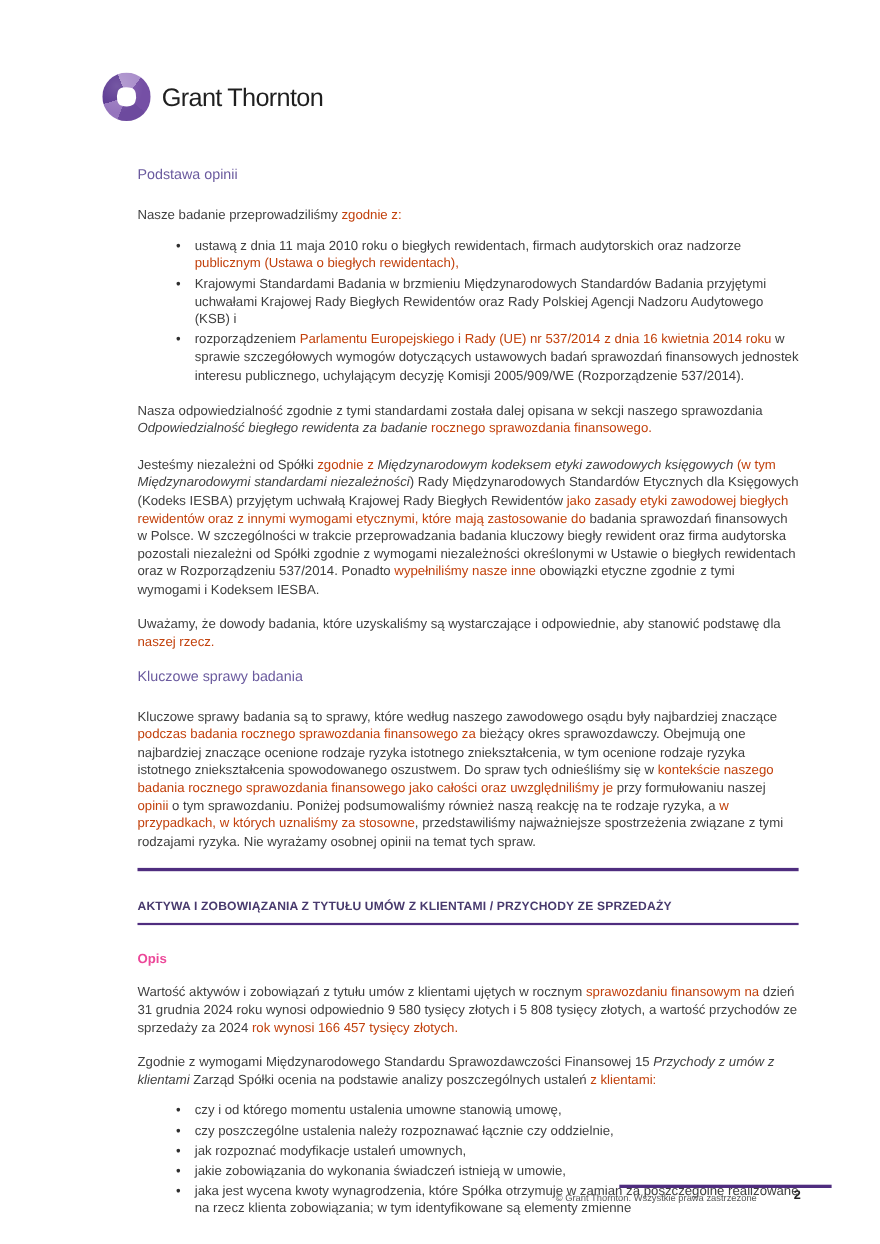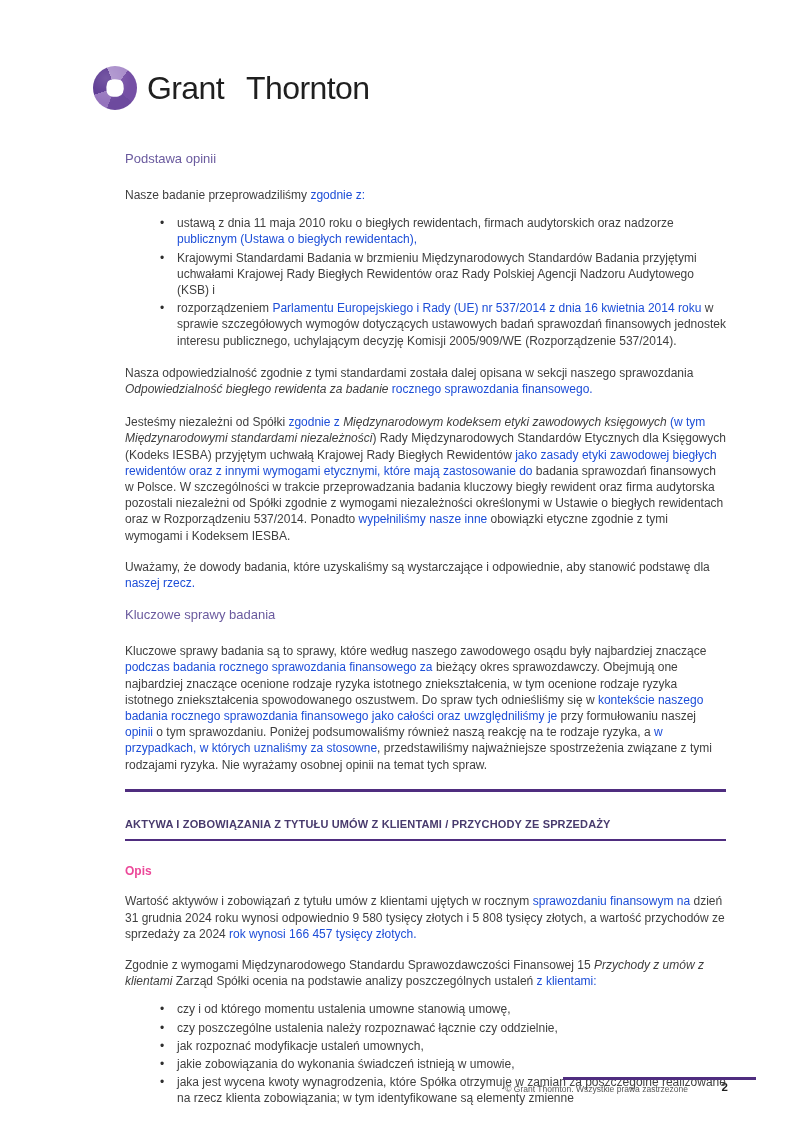--- a/index.html
+++ b/index.html
@@ -9,35 +9,35 @@
     overflow:hidden;
   }
   
   .logo{position:absolute;left:93px;top:66px;display:flex;align-items:center;gap:10px;}
   .logo-mark{width:44px;height:44px;border-radius:50%;position:relative;
     background:
       radial-gradient(circle at 30% 28%, rgba(255,255,255,.18), rgba(255,255,255,0) 55%),
       conic-gradient(from 130deg,#6d4a9e 0 20%,#9574bd 20% 34%,#57338f 34% 58%,#a78bc9 58% 74%,#754fa5 74% 100%);}
   .logo-mark::before{content:"";position:absolute;inset:13px;background:#fff;
     border-radius:62% 38% 62% 38% / 38% 62% 38% 62%;transform:rotate(18deg);}
-  .logo-text{font-size:32px;font-weight:500;color:#1f1f1f;letter-spacing:-0.6px;display:flex;gap:22px;}
+  .logo-text{font-size:23px;font-weight:500;color:#1f1f1f;letter-spacing:-0.6px;display:flex;gap:5px;}
   
   .content{position:absolute;left:125px;top:150px;width:601px;color:#3f3f3f;
     font-size:12px;line-height:16.2px;}
   .h-purple{font-size:13px;line-height:17px;color:#6a5a9e;margin:0 0 20px;font-weight:400;}
   .h-bold{font-size:12px;color:#ec4899;margin:4px 0 14px;font-weight:700;}
   p{margin:0 0 15px;}
   p.tight{margin-bottom:17px;}
   ul.bullets{list-style:none;margin:-3px 0 16px;padding:0 0 0 52px;}
   ul.bullets li{position:relative;margin:0 0 2px;}
   ul.bullets li::before{content:"\2022";position:absolute;left:-17px;top:0;color:#2e2e2e;}
   .banner{margin:16px 0 22px;border-top:3px solid #4f2d7f;border-bottom:2px solid #4f2d7f;
     padding:24px 0 7px;font-weight:700;font-size:11px;letter-spacing:.15px;color:#483a6d;}
   .it{font-style:italic;}
-  .mut{color:#1d4ed8;}
+  .mut{color:#c2410c;}
   
   .footer-line{position:absolute;top:1077px;left:563px;width:193px;height:3px;background:#4f2d7f;}
   .footer-copy{position:absolute;top:1084px;right:112px;font-size:8.5px;color:#565656;
     font-family:"Liberation Sans","DejaVu Sans",sans-serif;}
   .footer-page{position:absolute;top:1081px;right:72px;font-size:11.5px;color:#1f1f1f;font-weight:600;}
 </style>
 </head>
 <body>
 
 <div class="page">

